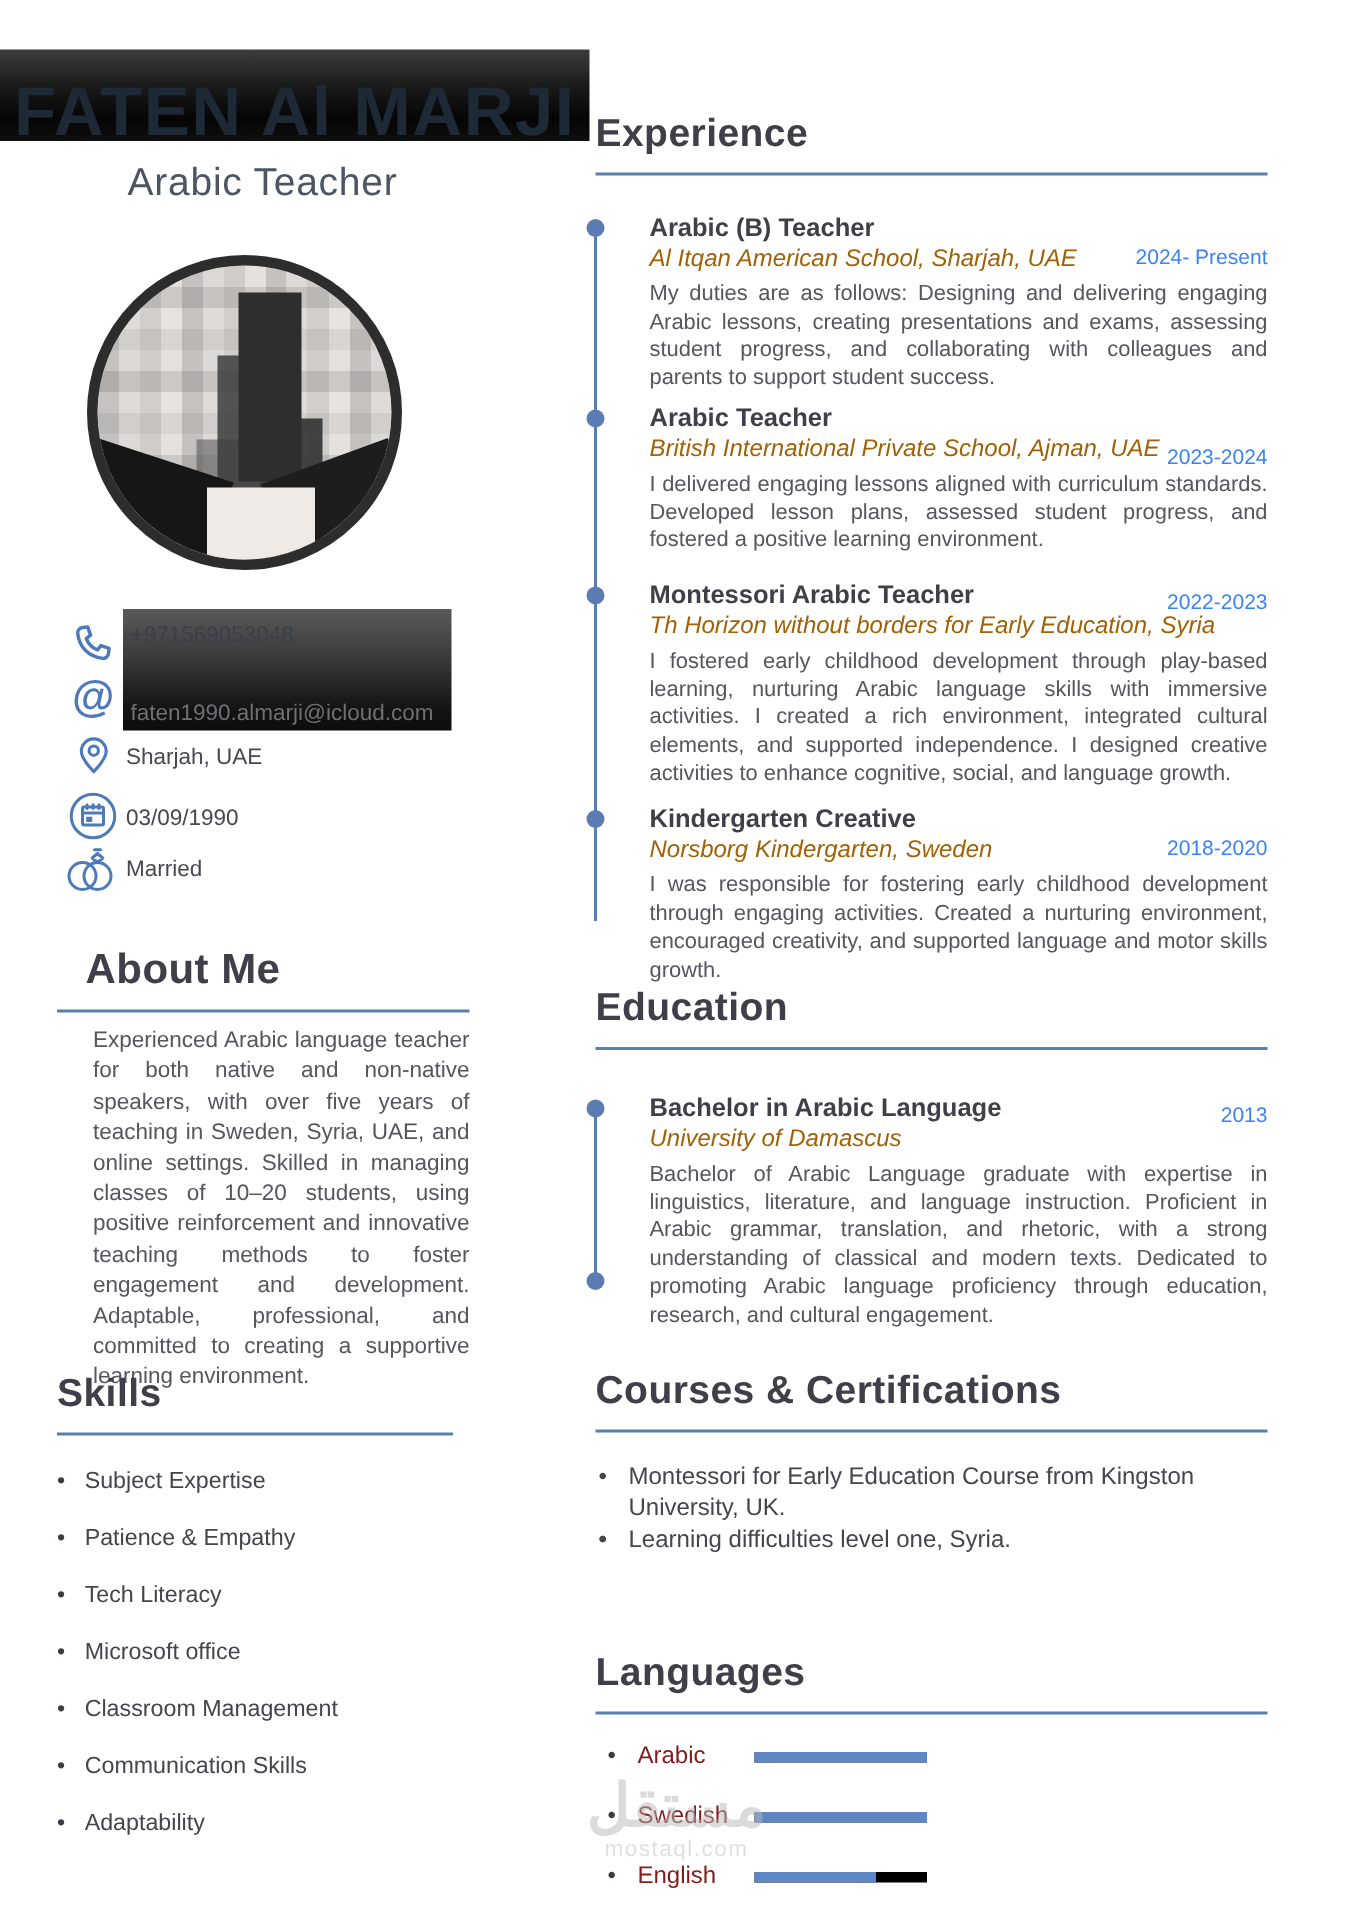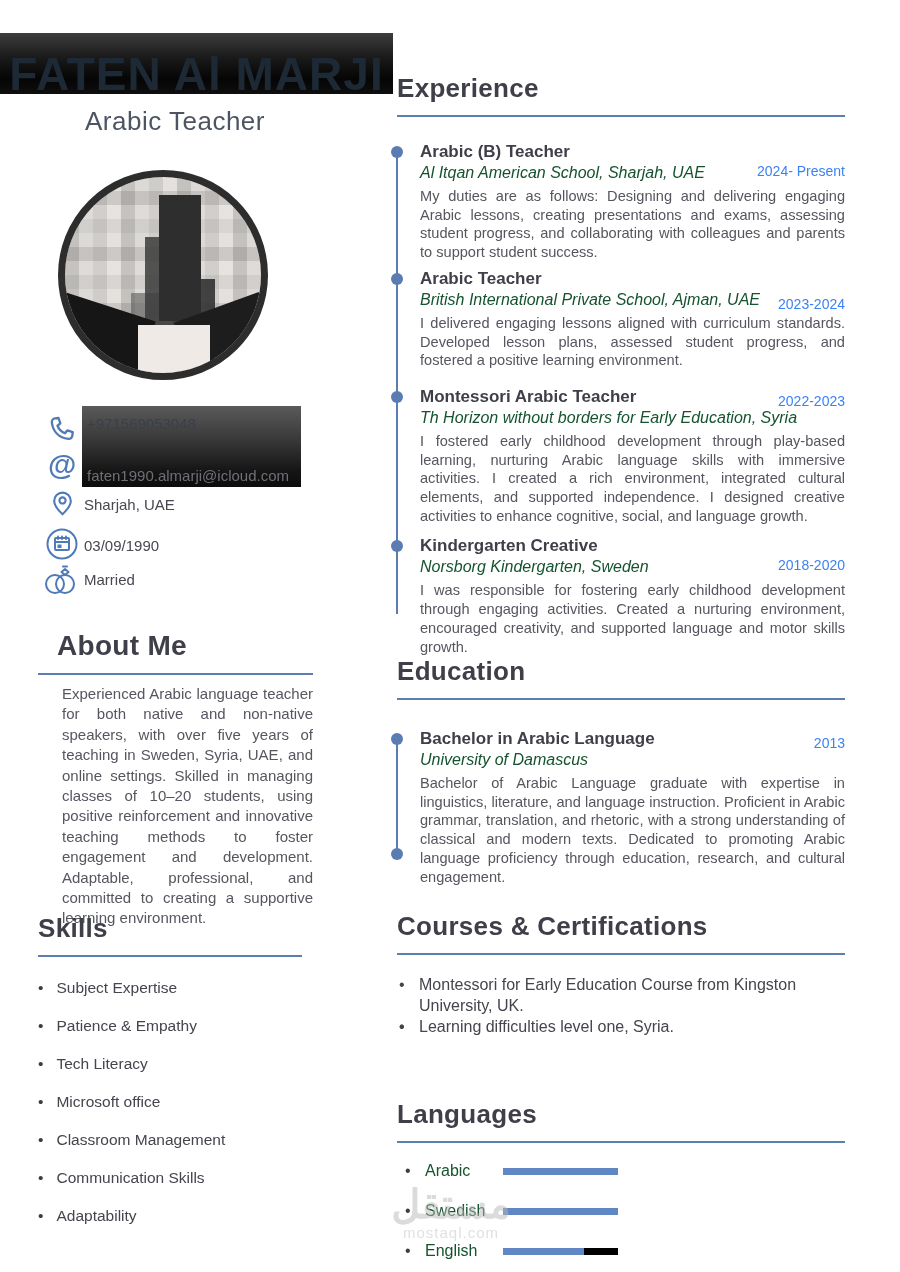--- a/index.html
+++ b/index.html
@@ -51,39 +51,39 @@
 
   
   .rsec { position:absolute; left:397px; width:448px; }
   .sec-experience { top:72px; }
   .sec-education { top:655px; }
   .sec-courses { top:910px; }
   .sec-languages { top:1098px; }
 
   .timeline { position:relative; margin-top:24px; }
   .tl-line { position:absolute; left:-1px; top:12px; width:2px; height:461px; background:#5b7cb2; }
-  .entry { position:relative; padding-left:23px; }
+  .entry { position:relative; padding-left:36px; }
   .entry .dot { position:absolute; left:-6px; top:5px; width:12px; height:12px; border-radius:50%; background:#5b7cb2; }
   .entry .e-title { font-size:17px; font-weight:600; color:#3e3f48; line-height:21px; }
-  .entry .e-org { font-size:16px; font-style:italic; color:#14532d; line-height:20px; margin-top:1px; }
+  .entry .e-org { font-size:16px; font-style:italic; color:#a16207; line-height:20px; margin-top:1px; }
   .entry .e-date { position:absolute; right:0; font-size:14px; color:#3b82f6; }
   .entry .e-desc { margin-top:4px; font-size:14.6px; line-height:18.7px; text-align:justify; color:#55565e; }
 
   .edu-timeline { position:relative; margin-top:28px; }
   .edu-timeline .tl-line2 { position:absolute; left:-1px; top:12px; width:2px; height:112px; background:#5b7cb2; }
   .edu-timeline .dot-bottom { position:absolute; left:-6px; top:120px; width:12px; height:12px; border-radius:50%; background:#5b7cb2; }
 
   .courses ul { list-style:none; margin-top:20px; }
   .courses li { font-size:16px; line-height:20.8px; color:#44454d; padding-left:22px; position:relative; }
   .courses li .bullet { position:absolute; left:2px; }
 
   .lang-rows { margin-top:18px; }
   .lang-row { display:flex; align-items:center; height:20px; margin-bottom:20px; padding-left:8px; }
   .lang-row .bullet { width:20px; color:#3c3c44; font-size:16px; }
-  .lang-row .lang-label { width:78px; font-size:16px; color:#14532d; }
+  .lang-row .lang-label { width:78px; font-size:16px; color:#7f1d1d; }
   .lang-bar { position:relative; width:115px; height:7px; background:#000; }
   .lang-bar .fill { position:absolute; left:0; top:0; bottom:0; background:#5e87c3; }
 
   .watermark { position:absolute; left:381px; top:1182px; width:140px; text-align:center;
     opacity:0.5; pointer-events:none; color:#b9b9b9; }
   .watermark .wm-ar { font-size:40px; font-weight:bold; line-height:44px; }
   .watermark .wm-dom { font-size:15px; letter-spacing:1px; margin-top:-2px; color:#c2c2c2; }
 
   svg { display:block; }
 </style>

